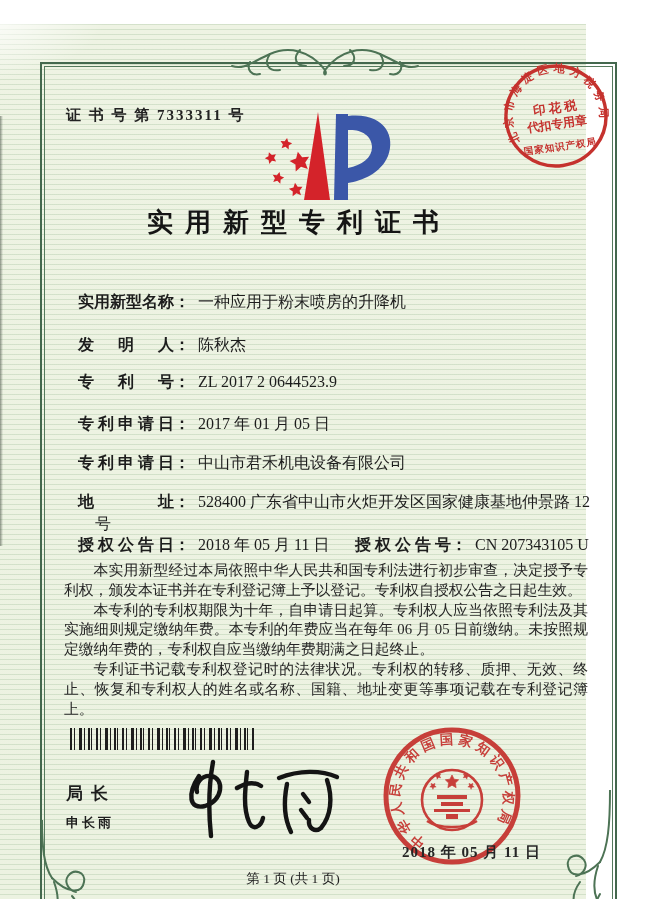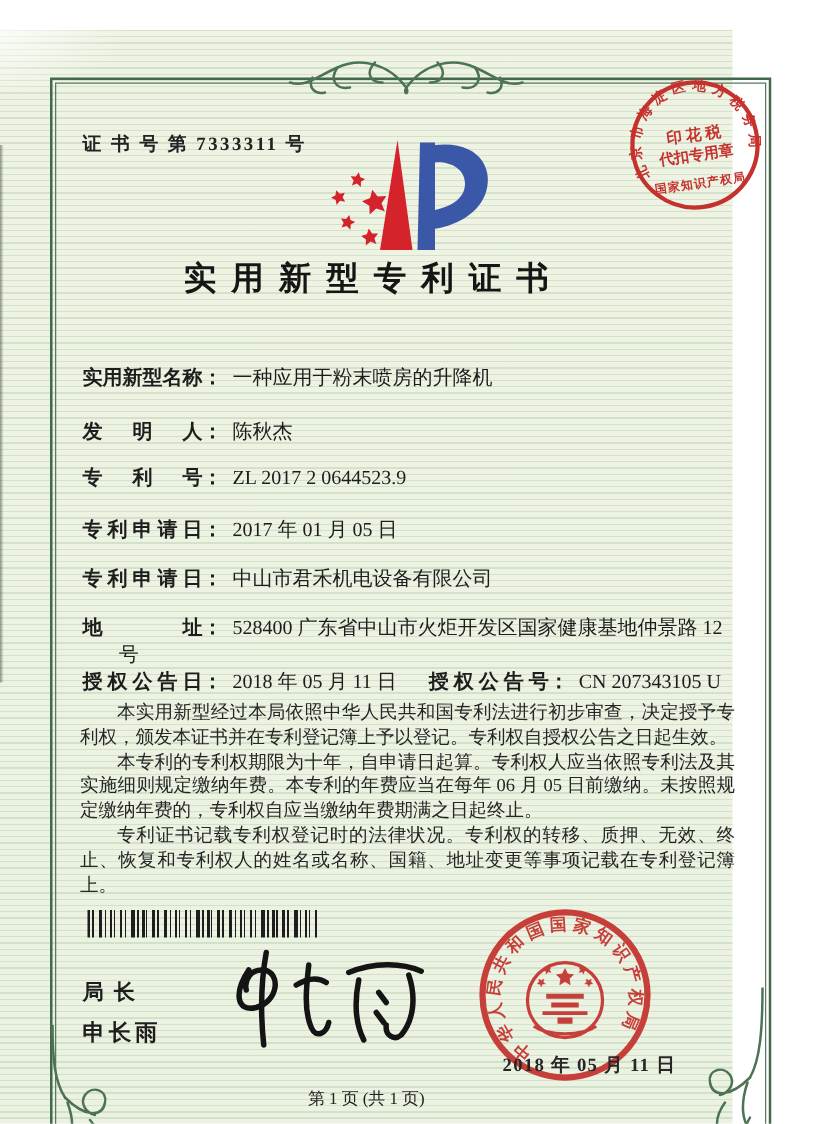--- a/index.html
+++ b/index.html
@@ -26,38 +26,38 @@
     position:absolute;left:40px;top:38px;width:573px;bottom:-8px;
     border:2px solid #44684e;
   }
   .frame::after{content:'';position:absolute;inset:2px;border:1px solid #557a5d;}
   .abs{position:absolute;}
   .cert-no{left:66px;top:82px;font-size:15px;font-weight:bold;letter-spacing:2px;color:#222;}
   .title{left:0;top:181px;width:100%;text-align:center;font-size:26px;font-weight:bold;
     letter-spacing:12px;color:#151515;text-indent:12px;}
   .row{left:66px;font-size:16px;color:#1d1d1d;white-space:nowrap;}
   .flabel{display:inline-block;width:96px;text-align:justify;text-align-last:justify;
-    font-weight:600;vertical-align:top;}
+    font-weight:600;vertical-align:top;margin-left:12px;}
   .fcolon{font-weight:600;}
   .fvalue{margin-left:8px;font-weight:500;}
   .addr2{left:95px;top:490px;font-size:16px;font-weight:500;color:#1d1d1d;}
   .row-right{left:343px;}
   .paras{left:64px;top:537px;width:524px;font-size:14.8px;line-height:19.8px;
     text-align:justify;color:#252525;}
   .paras p{margin:0;text-indent:2em;}
   .barcode{left:70px;top:704px;width:186px;height:22px;
     background:repeating-linear-gradient(90deg,
       #1e1e1e 0 2px, rgba(0,0,0,0) 2px 4px,
       #1e1e1e 4px 5px, rgba(0,0,0,0) 5px 9px,
       #1e1e1e 9px 12px, rgba(0,0,0,0) 12px 14px,
       #1e1e1e 14px 15px, rgba(0,0,0,0) 15px 18px,
       #1e1e1e 18px 20px, rgba(0,0,0,0) 20px 21px,
       #1e1e1e 21px 22px, rgba(0,0,0,0) 22px 26px);}
   .director-title{left:66px;top:758px;font-size:17px;font-weight:600;letter-spacing:8px;color:#1d1d1d;}
-  .director-name{left:66px;top:790px;font-size:18px;font-weight:600;letter-spacing:3px;color:#1d1d1d;}
+  .director-name{left:66px;top:790px;font-size:13px;font-weight:600;letter-spacing:3px;color:#1d1d1d;}
   .sig{left:175px;top:726px;}
   .tax-stamp{left:500px;top:36px;transform:rotate(-8deg);}
   .official-seal{left:380px;top:700px;opacity:.93;}
   .seal-date{left:402px;top:819px;font-size:15px;font-weight:bold;color:#262626;letter-spacing:1px;}
   .footer{left:0;top:846px;width:100%;text-align:center;font-size:13.5px;color:#222;}
   .logo{left:256px;top:86px;}
   .ornament{left:230px;top:14px;}
   .flourish-l{left:24px;top:796px;}
   .flourish-r{left:548px;top:766px;}
 </style>

